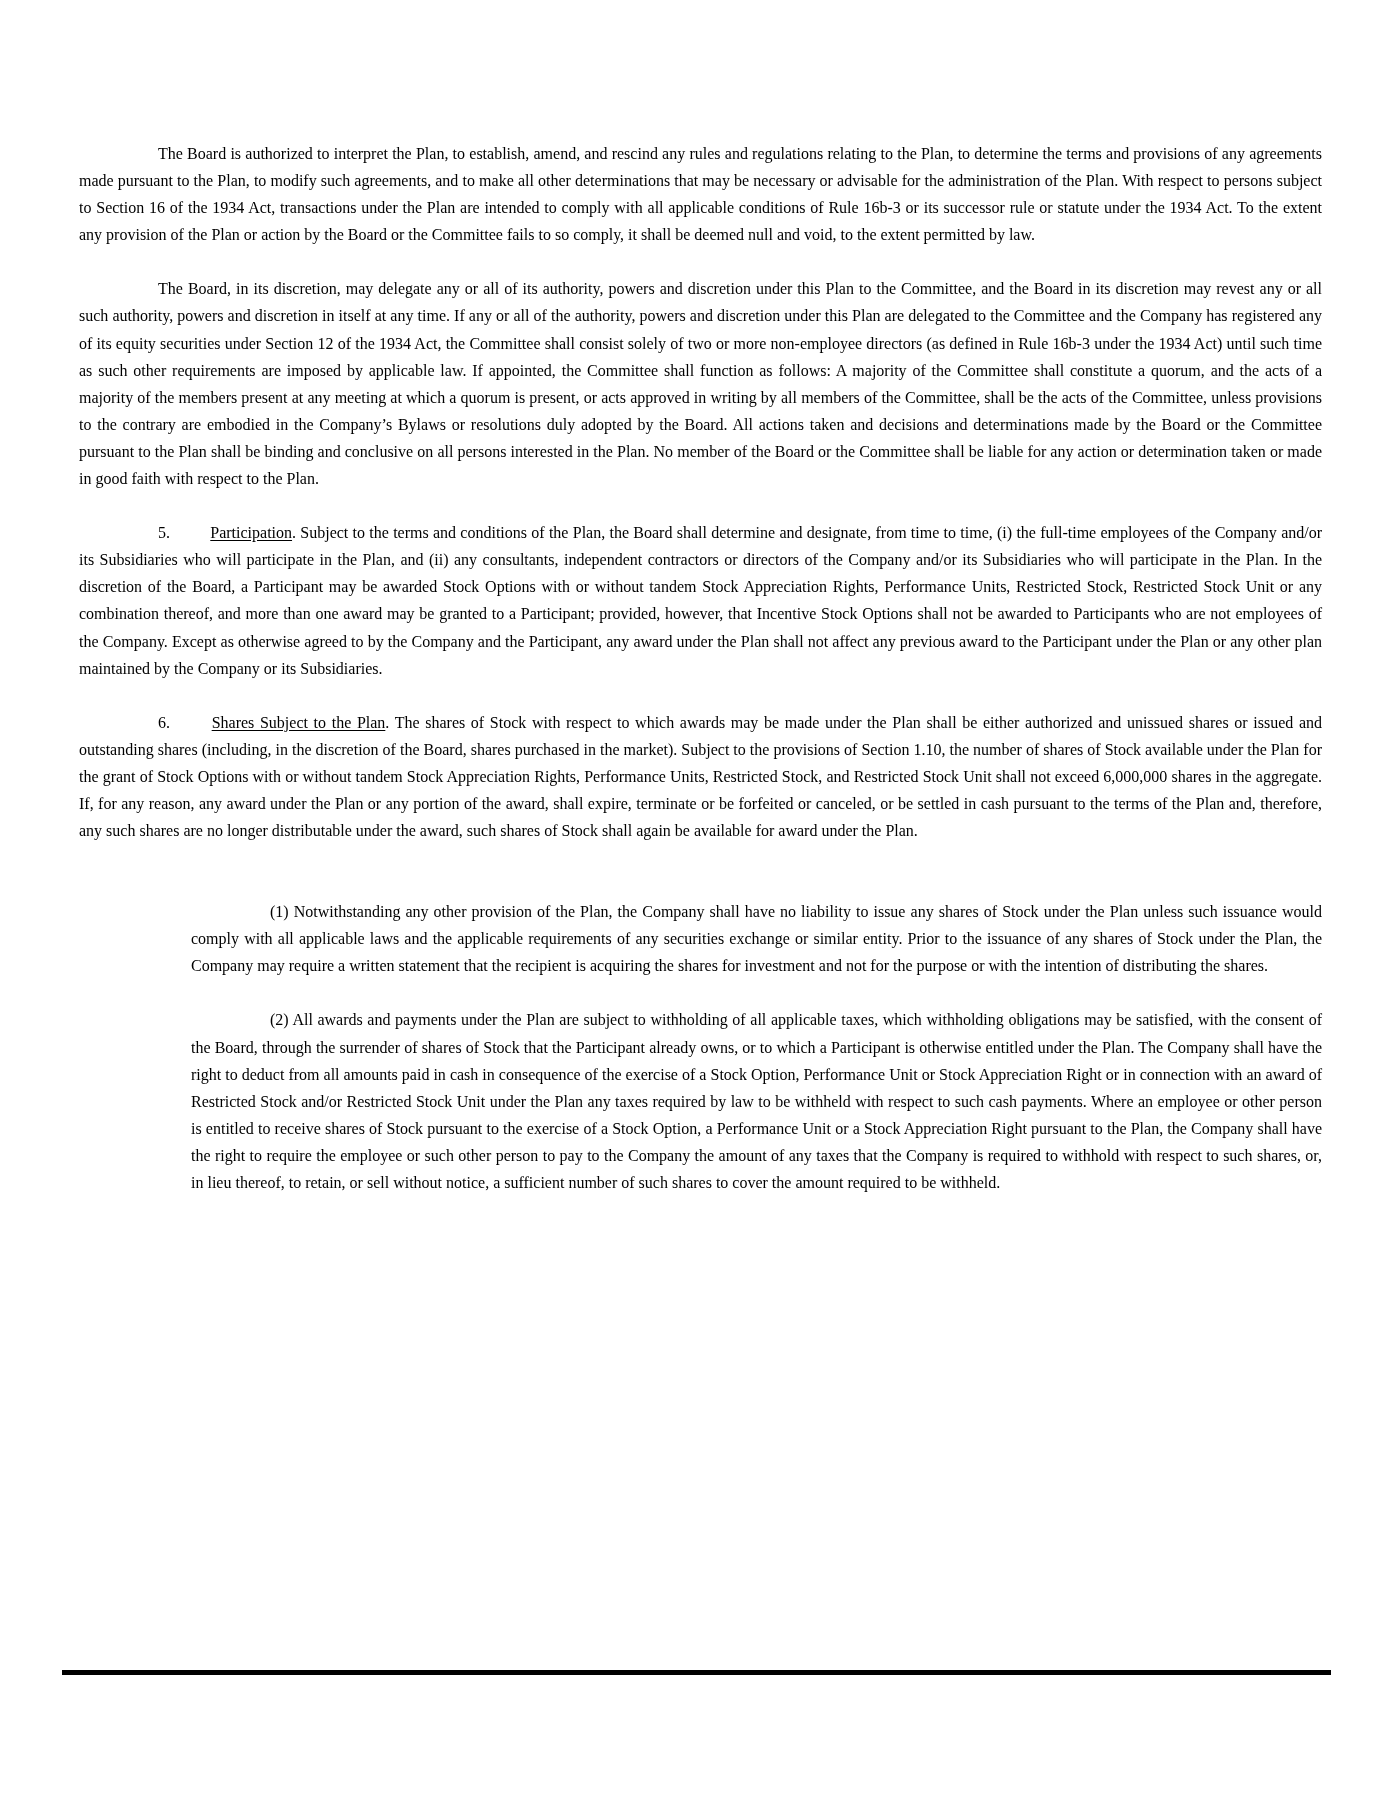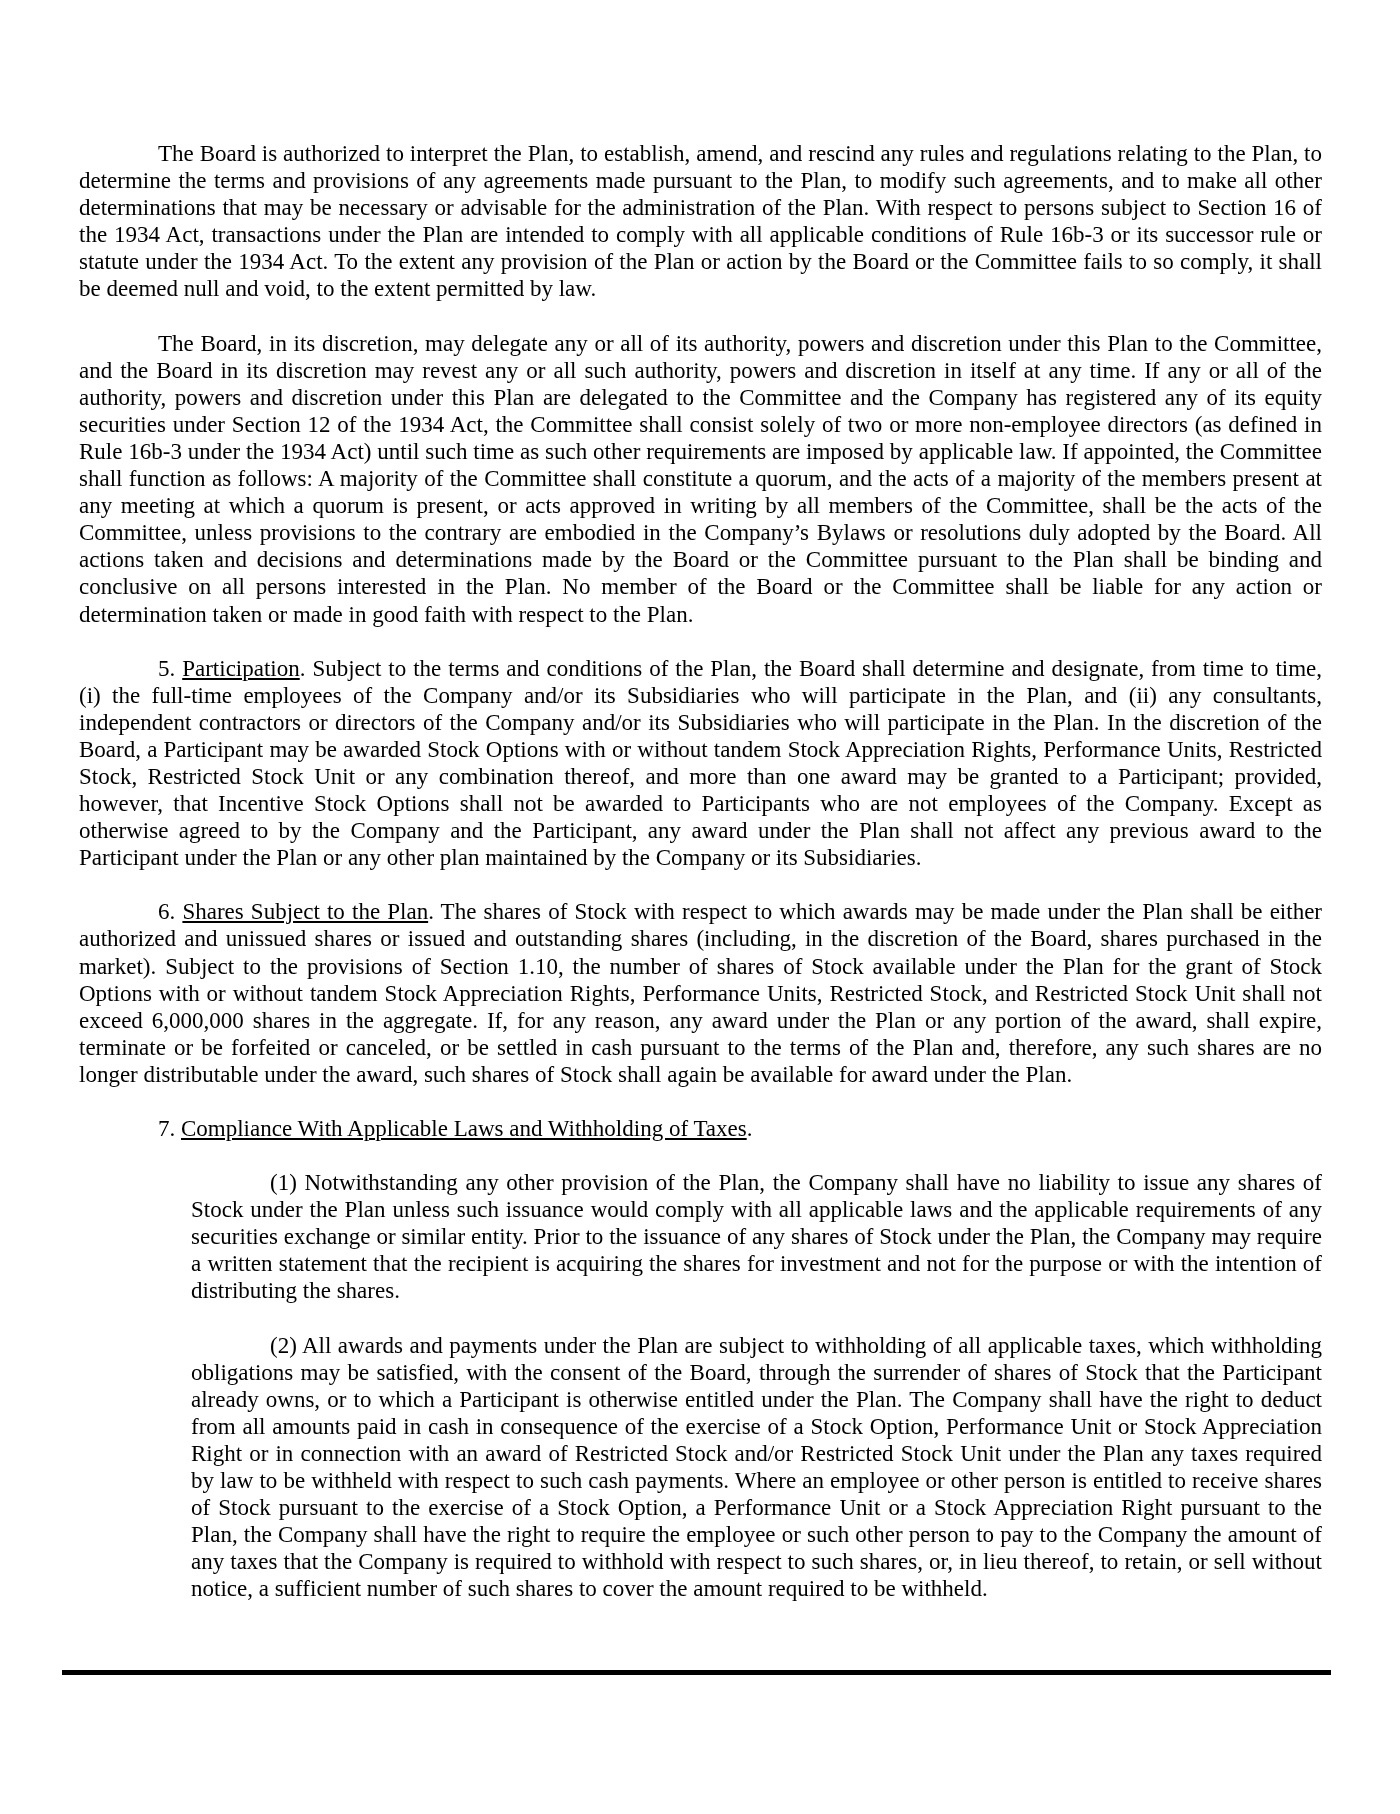--- a/index.html
+++ b/index.html
@@ -16,35 +16,35 @@
       font-family: "Liberation Serif", "DejaVu Serif", serif;
     }
     .page {
       position: absolute;
       left: 79px;
       top: 140px;
       width: 1243px;
     }
     p {
       margin: 0;
-      font-size: 23px;
+      font-size: 16px;
       line-height: 27.1px;
       text-align: justify;
       text-indent: 79px;
     }
     .gap { height: 27px; }
     .heading-only {
       text-indent: 79px;
       text-align: left;
     }
     .sub {
       margin-left: 112px;
       text-indent: 79px;
     }
-    u { text-decoration: underline; text-underline-offset: 2px; }
+    u { text-decoration: underline; text-underline-offset: 2px; margin-left: 36px; }
     .rule {
       position: absolute;
       left: 62px;
       top: 1670px;
       width: 1269px;
       height: 5px;
       background: #000000;
     }
   </style>
 </head>
@@ -57,21 +57,20 @@
 
   <p>The Board, in its discretion, may delegate any or all of its authority, powers and discretion under this Plan to the Committee, and the Board in its discretion may revest any or all such authority, powers and discretion in itself at any time. If any or all of the authority, powers and discretion under this Plan are delegated to the Committee and the Company has registered any of its equity securities under Section 12 of the 1934 Act, the Committee shall consist solely of two or more non-employee directors (as defined in Rule 16b-3 under the 1934 Act) until such time as such other requirements are imposed by applicable law. If appointed, the Committee shall function as follows: A majority of the Committee shall constitute a quorum, and the acts of a majority of the members present at any meeting at which a quorum is present, or acts approved in writing by all members of the Committee, shall be the acts of the Committee, unless provisions to the contrary are embodied in the Company’s Bylaws or resolutions duly adopted by the Board. All actions taken and decisions and determinations made by the Board or the Committee pursuant to the Plan shall be binding and conclusive on all persons interested in the Plan. No member of the Board or the Committee shall be liable for any action or determination taken or made in good faith with respect to the Plan.</p>
   <div class="gap"></div>
 
   <p><span>5. </span><u>Participation</u><span>.</span><span> Subject to the terms and conditions of the Plan, the Board shall determine and designate, from time to time, (i) the full-time employees of the Company and/or its Subsidiaries who will participate in the Plan, and (ii) any consultants, independent contractors or directors of the Company and/or its Subsidiaries who will participate in the Plan. In the discretion of the Board, a Participant may be awarded Stock Options with or without tandem Stock Appreciation Rights, Performance Units, Restricted Stock, Restricted Stock Unit or any combination thereof, and more than one award may be granted to a Participant; provided, however, that Incentive Stock Options shall not be awarded to Participants who are not employees of the Company. Except as otherwise agreed to by the Company and the Participant, any award under the Plan shall not affect any previous award to the Participant under the Plan or any other plan maintained by the Company or its Subsidiaries.</span></p>
   <div class="gap"></div>
 
   <p><span>6. </span><u>Shares Subject to the Plan</u><span>.</span><span> The shares of Stock with respect to which awards may be made under the Plan shall be either authorized and unissued shares or issued and outstanding shares (including, in the discretion of the Board, shares purchased in the market). Subject to the provisions of Section 1.10, the number of shares of Stock available under the Plan for the grant of Stock Options with or without tandem Stock Appreciation Rights, Performance Units, Restricted Stock, and Restricted Stock Unit shall not exceed 6,000,000 shares in the aggregate. If, for any reason, any award under the Plan or any portion of the award, shall expire, terminate or be forfeited or canceled, or be settled in cash pursuant to the terms of the Plan and, therefore, any such shares are no longer distributable under the award, such shares of Stock shall again be available for award under the Plan.</span></p>
   <div class="gap"></div>
 
-  <p class="heading-only"><span>7. </span><u>Compliance With Applicable Laws and Withholding of Taxes</u><span>.</span></p>
   <div class="gap"></div>
 
   <p class="sub">(1) Notwithstanding any other provision of the Plan, the Company shall have no liability to issue any shares of Stock under the Plan unless such issuance would comply with all applicable laws and the applicable requirements of any securities exchange or similar entity. Prior to the issuance of any shares of Stock under the Plan, the Company may require a written statement that the recipient is acquiring the shares for investment and not for the purpose or with the intention of distributing the shares.</p>
   <div class="gap"></div>
 
   <p class="sub">(2) All awards and payments under the Plan are subject to withholding of all applicable taxes, which withholding obligations may be satisfied, with the consent of the Board, through the surrender of shares of Stock that the Participant already owns, or to which a Participant is otherwise entitled under the Plan. The Company shall have the right to deduct from all amounts paid in cash in consequence of the exercise of a Stock Option, Performance Unit or Stock Appreciation Right or in connection with an award of Restricted Stock and/or Restricted Stock Unit under the Plan any taxes required by law to be withheld with respect to such cash payments. Where an employee or other person is entitled to receive shares of Stock pursuant to the exercise of a Stock Option, a Performance Unit or a Stock Appreciation Right pursuant to the Plan, the Company shall have the right to require the employee or such other person to pay to the Company the amount of any taxes that the Company is required to withhold with respect to such shares, or, in lieu thereof, to retain, or sell without notice, a sufficient number of such shares to cover the amount required to be withheld.</p>
 
 </div>
 
 <div class="rule"></div>

